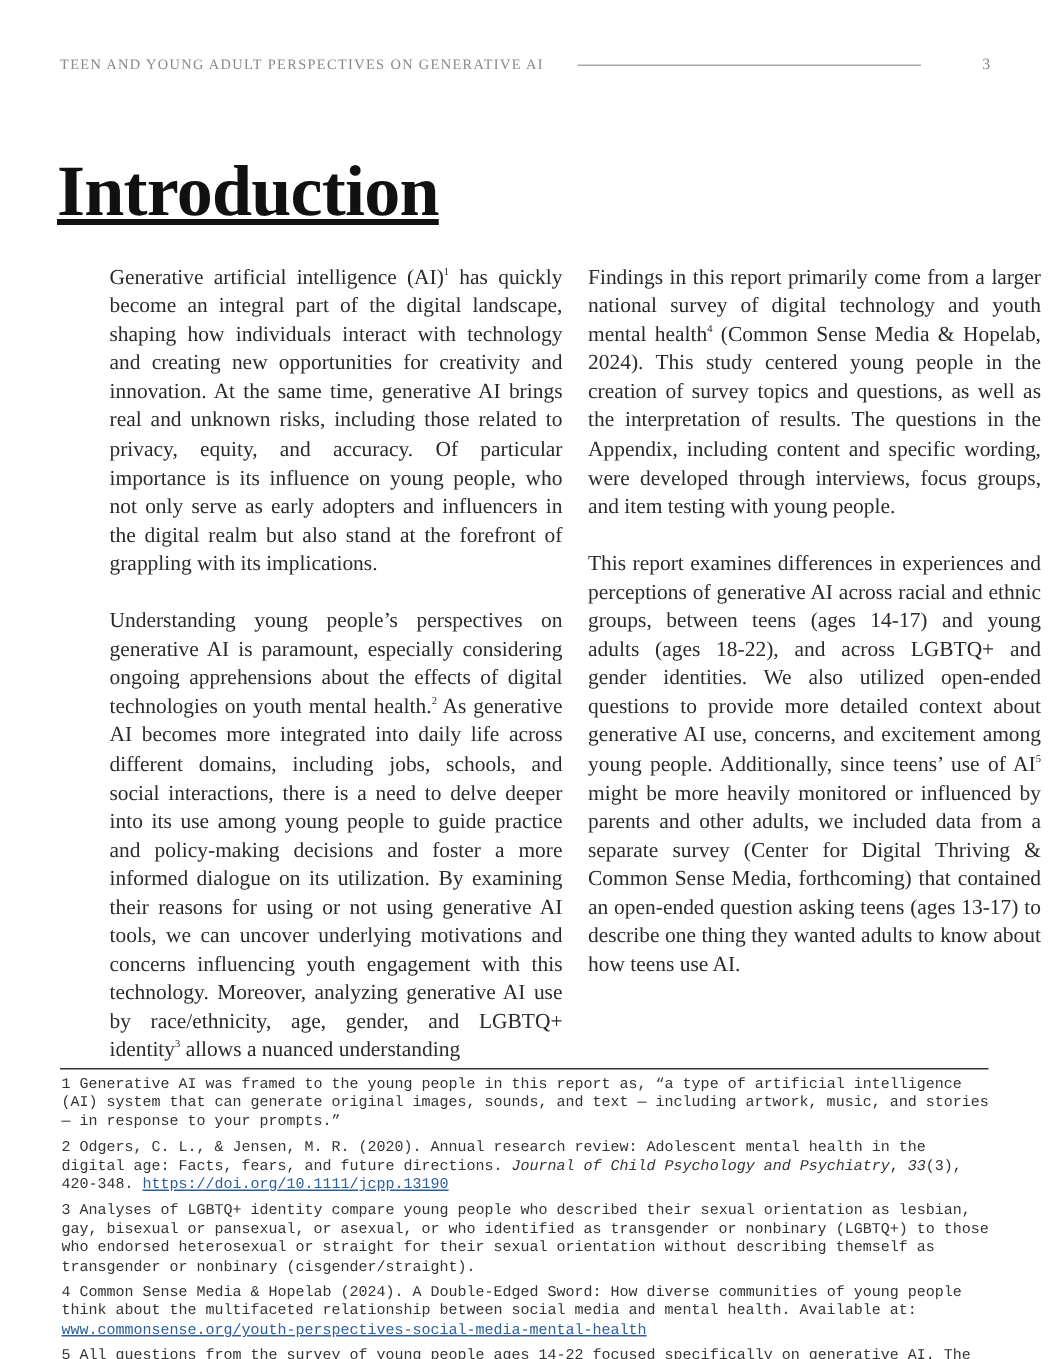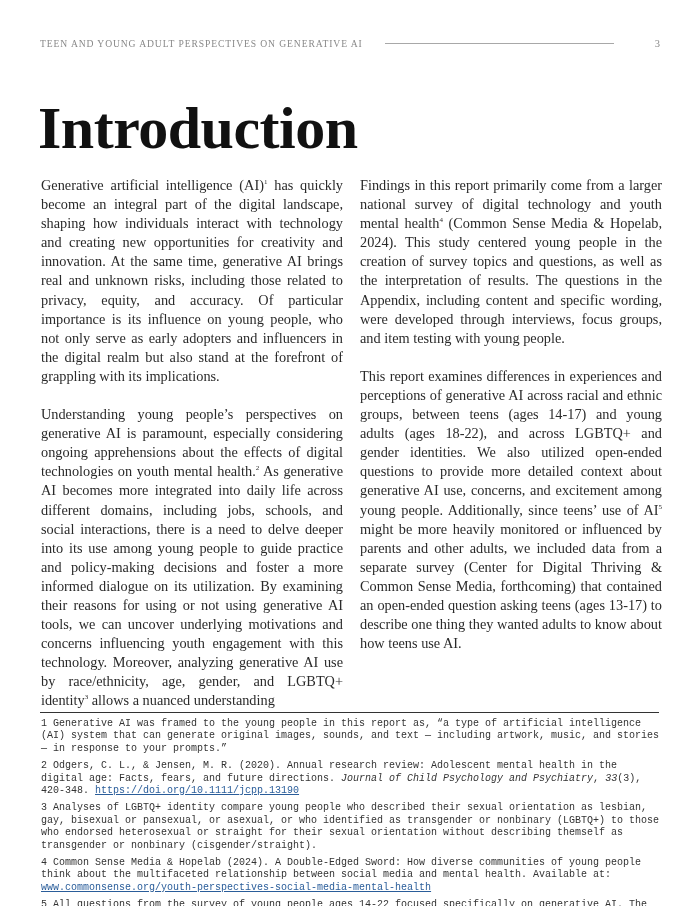--- a/index.html
+++ b/index.html
@@ -6,26 +6,26 @@
   body { width: 700px; height: 906px; position: relative; overflow: hidden; color: #222; }
   .header {
     position: absolute; top: 36px; left: 40px; right: 40px; height: 14px;
     display: flex; align-items: center;
     font-family: "Liberation Serif", serif; font-size: 9.6px; letter-spacing: 0.9px; color: #888;
   }
   .header .rule { flex: 1; height: 1px; background: #a8a8a8; margin: 0 30px 0 22px; }
   .header .pnum { width: 16px; text-align: right; font-size: 10.5px; letter-spacing: 0; }
   h1 {
     position: absolute; top: 88px; left: 38px; margin: 0;
-    font-family: "Liberation Serif", serif; font-weight: bold; font-size: 60px; line-height: 80px;
-    color: #111; letter-spacing: -0.5px;
+    font-family: "Liberation Serif", serif; font-weight: bold; font-size: 48px; line-height: 80px;
+    color: #111; letter-spacing: -0.5px; text-decoration: underline;
   }
   .col {
     position: absolute; top: 176px; width: 302px;
-    font-family: "Liberation Serif", serif; font-size: 14.3px; line-height: 19.1px; color: #2a2a2a;
+    font-family: "Liberation Serif", serif; font-size: 14.3px; line-height: 19.1px; color: #2a2a2a; margin-left: 32px;
   }
   .col.left { left: 41px; }
   .col.right { left: 360px; }
   .col p { margin: 0 0 19px 0; text-align: justify; hyphens: auto; }
   sup { font-size: 7px; line-height: 0; vertical-align: 6px; }
   .fn-rule { position: absolute; top: 712px; left: 40px; width: 619px; height: 1px; background: #333; }
   .footnotes {
     position: absolute; top: 718px; left: 41px; width: 620px;
     font-family: Liberation Mono, monospace; font-size: 10px; line-height: 12.4px; color: #333;
   }

